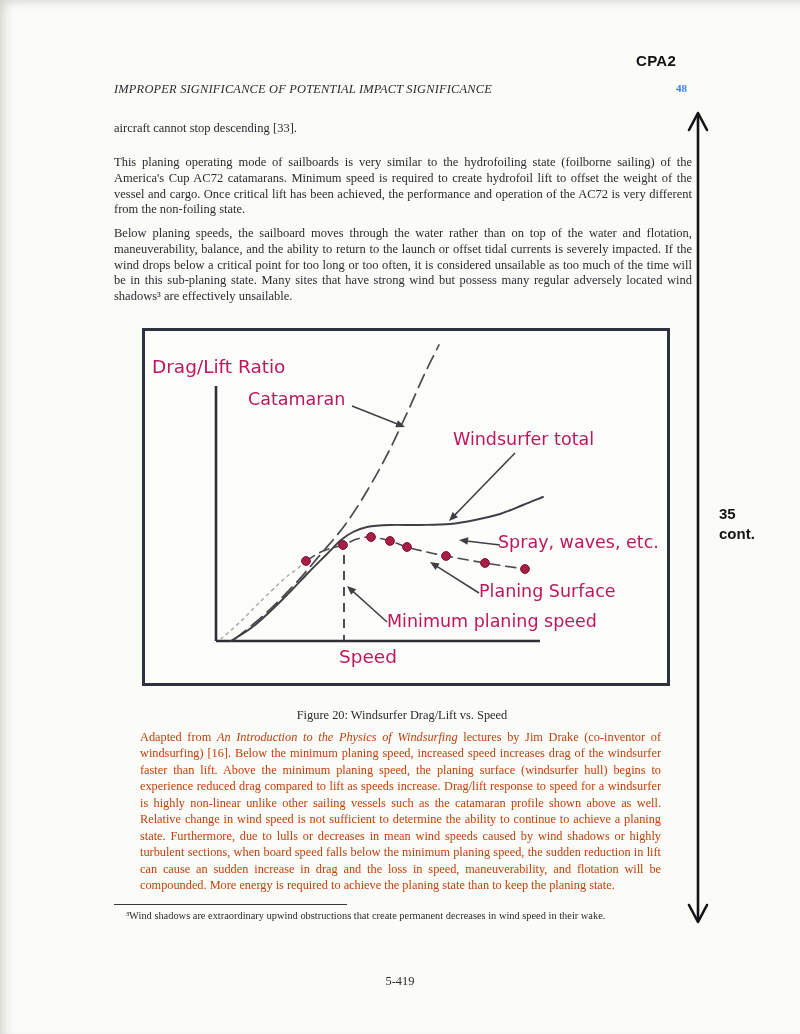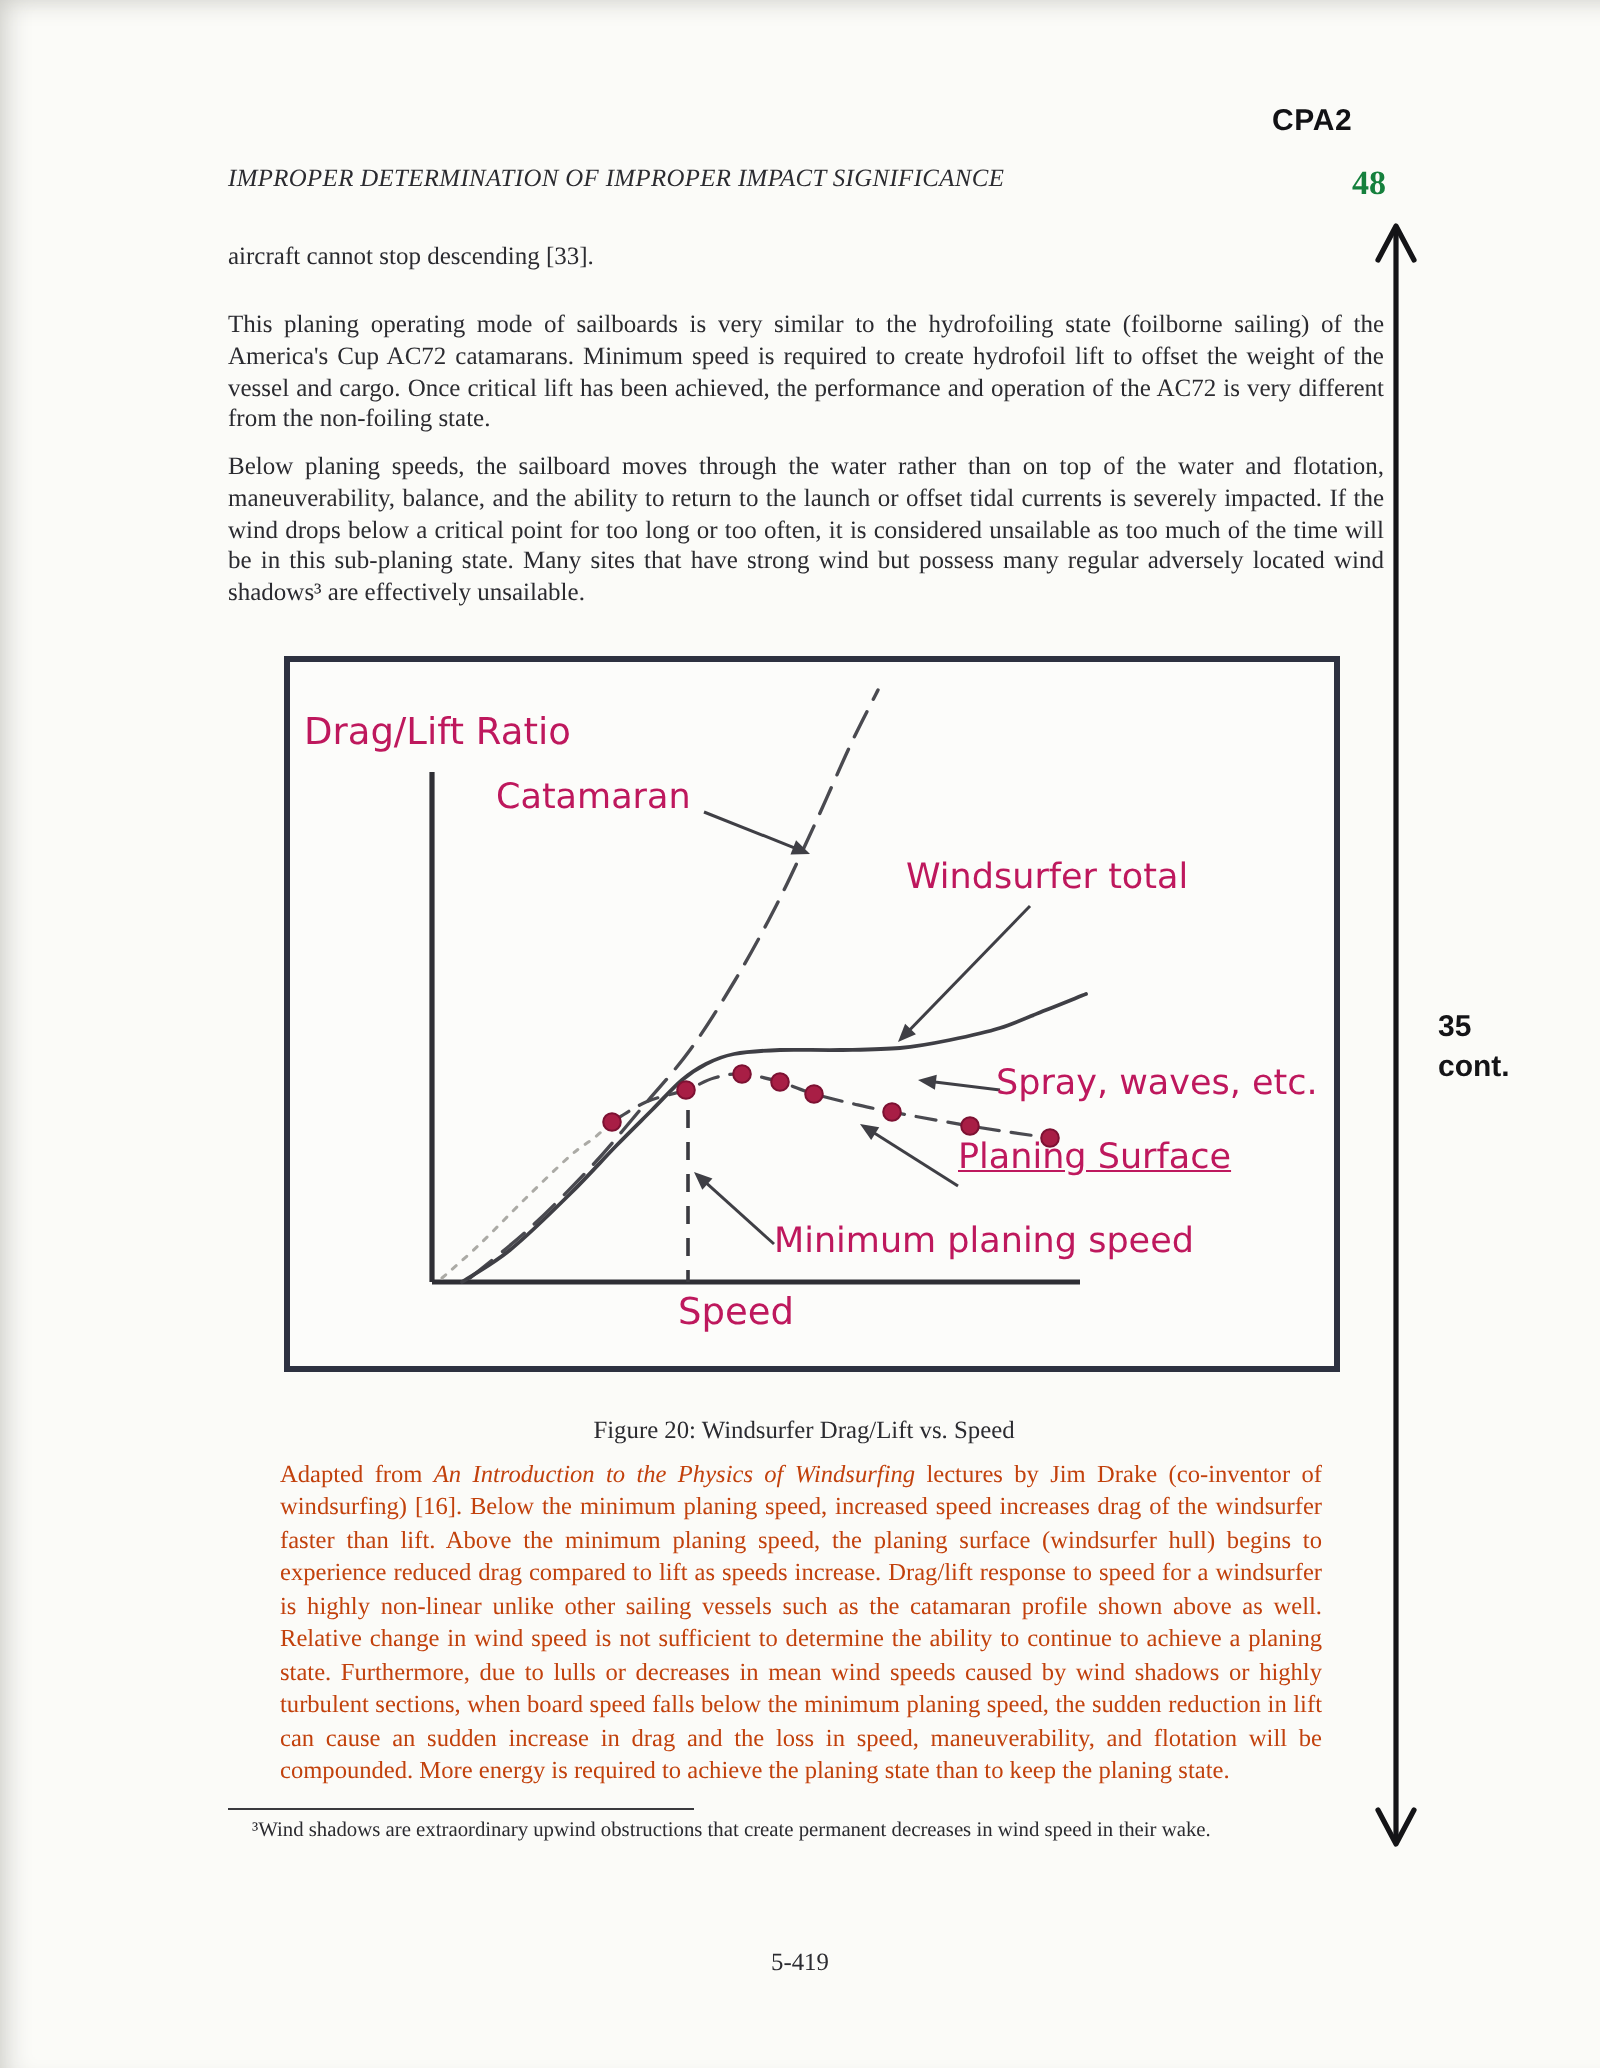--- a/index.html
+++ b/index.html
@@ -6,37 +6,37 @@
   .page{
     position:relative;width:800px;height:1034px;margin:0 auto;
     background:#fbfbf8;overflow:hidden;
     box-shadow:inset 12px 0 14px -10px #c9c9c4, inset 0 10px 12px -9px #d3d3ce;
     font-family:"Liberation Serif", serif;color:#26262a;padding-left:16px;
   }
   .doc-code{position:absolute;left:636px;top:52px;font-family:"Liberation Sans",sans-serif;
     font-weight:bold;font-size:15px;color:#121215;letter-spacing:.3px;}
   .running-title{position:absolute;left:114px;top:82px;width:560px;
     font-style:italic;font-size:12.4px;letter-spacing:.2px;color:#2b2b30;}
-  .hdr-page{position:absolute;left:676px;top:82px;font-size:17px;color:#15803d;font-weight:bold;}
+  .hdr-page{position:absolute;left:676px;top:82px;font-size:11px;color:#3b82f6;font-weight:bold;}
   .para{position:absolute;left:114px;width:578px;margin:0;font-size:12.5px;
     line-height:15.8px;text-align:justify;color:#2b2b30;}
   .p1{top:121px;}
   .p2{top:155px;}
   .p3{top:226px;}
 
   .figure-box{position:absolute;left:142px;top:328px;width:528px;height:358px;
     border:3px solid #2d3140;background:#fcfcfa;box-sizing:border-box;}
   .figure-box svg{position:absolute;left:0;top:0;}
   .chart-label{position:absolute;font-family:"DejaVu Sans",sans-serif;
     font-size:17.5px;color:#be185d;white-space:nowrap;}
   .lbl-draglift{left:7px;top:25px;font-size:18.5px;}
   .lbl-catamaran{left:103px;top:58px;}
   .lbl-windsurfer{left:308px;top:98px;}
   .lbl-spray{left:353px;top:201px;}
-  .lbl-planing{left:334px;top:238px;text-decoration:underline;}
+  .lbl-planing{left:334px;top:250px;}
   .lbl-minimum{left:242px;top:280px;}
   .lbl-speed{left:194px;top:315px;font-size:18.5px;}
 
   .caption-title{position:absolute;left:142px;top:708px;width:520px;text-align:center;
     font-size:12.4px;color:#2b2b30;}
   .caption-body{position:absolute;left:140px;top:729px;width:521px;margin:0;
     font-size:12.3px;line-height:16.45px;text-align:justify;color:#c2410c;}
   .caption-body em{font-style:italic;}
 
   .footnote-rule{position:absolute;left:114px;top:904px;width:233px;height:0;
@@ -49,21 +49,21 @@
   .margin-note{position:absolute;left:719px;top:504px;font-family:"Liberation Sans",sans-serif;
     font-weight:bold;font-size:15px;line-height:20px;color:#141417;}
   #margin-svg{position:absolute;left:678px;top:100px;}
 </style>
 </head>
 <body>
 
 <div class="page">
 
   <div class="doc-code">CPA2</div>
-  <div class="running-title">IMPROPER DETERMINATION OF IMPROPER IMPACT SIGNIFICANCE</div>
+  <div class="running-title">IMPROPER SIGNIFICANCE OF POTENTIAL IMPACT SIGNIFICANCE</div>
   <div class="hdr-page">48</div>
 
   <p class="para p1">aircraft cannot stop descending [33].</p>
   <p class="para p2">This planing operating mode of sailboards is very similar to the hydrofoiling state (foilborne sailing) of the America's Cup AC72 catamarans. Minimum speed is required to create hydrofoil lift to offset the weight of the vessel and cargo. Once critical lift has been achieved, the performance and operation of the AC72 is very different from the non-foiling state.</p>
   <p class="para p3">Below planing speeds, the sailboard moves through the water rather than on top of the water and flotation, maneuverability, balance, and the ability to return to the launch or offset tidal currents is severely impacted. If the wind drops below a critical point for too long or too often, it is considered unsailable as too much of the time will be in this sub-planing state. Many sites that have strong wind but possess many regular adversely located wind shadows³ are effectively unsailable.</p>
 
   <div class="figure-box">
     <svg id="chart-svg" width="522" height="352" viewBox="0 0 522 352">
         <line x1="71" y1="55" x2="71" y2="310" stroke="#2f2f35" stroke-width="2.6"></line>
         <line x1="71" y1="310" x2="395" y2="310" stroke="#2f2f35" stroke-width="2.6"></line>

